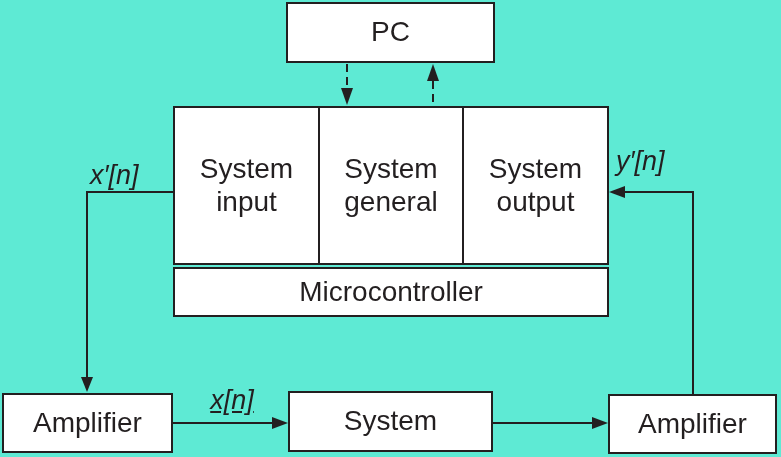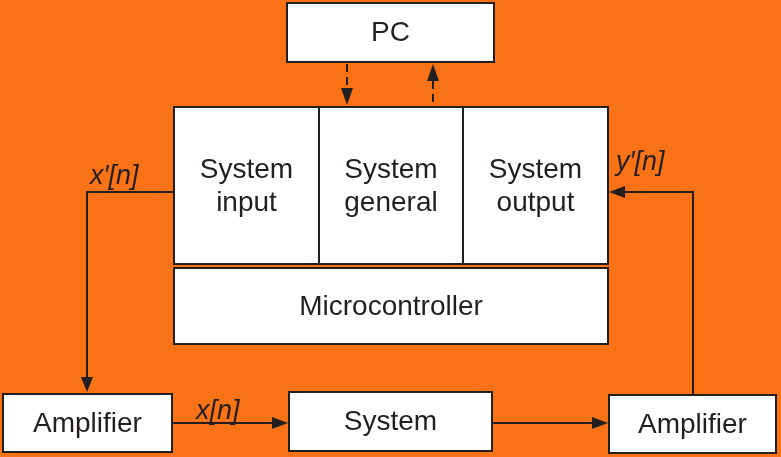--- a/index.html
+++ b/index.html
@@ -4,21 +4,21 @@
 <style>
   html, body {
     margin: 0;
     padding: 0;
     background: #ffffff;
   }
   #diagram {
     position: relative;
     width: 781px;
     height: 457px;
-    background: #f97316;
+    background: #5eead4;
     font-family: "Liberation Sans", "DejaVu Sans", sans-serif;
     color: #231f20;
     overflow: hidden;
   }
   .box {
     position: absolute;
     box-sizing: border-box;
     border: 2px solid #231f20;
     background: #ffffff;
     display: flex;
@@ -27,35 +27,35 @@
     text-align: center;
     font-size: 28px;
     line-height: 1.15;
     white-space: pre-line;
   }
   #pc-box        { left: 286px; top: 2px;   width: 209px; height: 61px; }
   .mcu-cell      { top: 106px; height: 159px; }
   #mcu-cell-input   { left: 173px; width: 147px; }
   #mcu-cell-general { left: 318px; width: 146px; }
   #mcu-cell-output  { left: 462px; width: 147px; }
-  #mcu-bar       { left: 173px; top: 267px; width: 436px; height: 78px; }
+  #mcu-bar       { left: 173px; top: 267px; width: 436px; height: 50px; }
   #amp-left-box  { left: 2px;   top: 393px; width: 171px; height: 60px; }
   #system-box    { left: 288px; top: 391px; width: 205px; height: 61px; }
   #amp-right-box { left: 608px; top: 394px; width: 169px; height: 60px; }
 
   .signal-label {
     position: absolute;
     font-size: 27px;
     font-style: italic;
     color: #231f20;
     white-space: nowrap;
   }
   #label-x-prime { left: 90px;  top: 160px; width: 80px; text-align: left; }
   #label-y-prime { left: 616px; top: 146px; text-align: center; }
-  #label-x       { left: 196px; top: 395px; width: 72px; text-align: left; }
+  #label-x       { left: 196px; top: 385px; width: 72px; text-align: center; text-decoration: underline; }
   #label-y       { left: 514px; top: 385px; width: 72px; text-align: center; }
 
   #connector-layer {
     position: absolute;
     left: 0; top: 0;
     width: 781px;
     height: 457px;
     pointer-events: none;
   }
   #connector-layer path, #connector-layer line {

